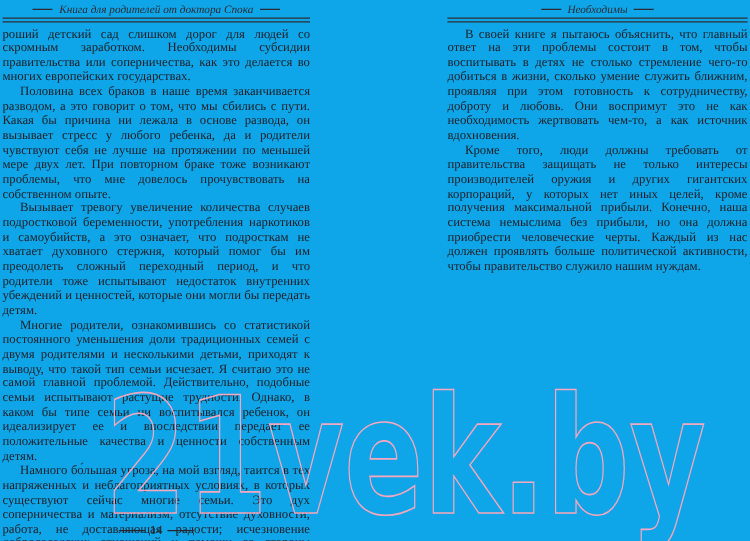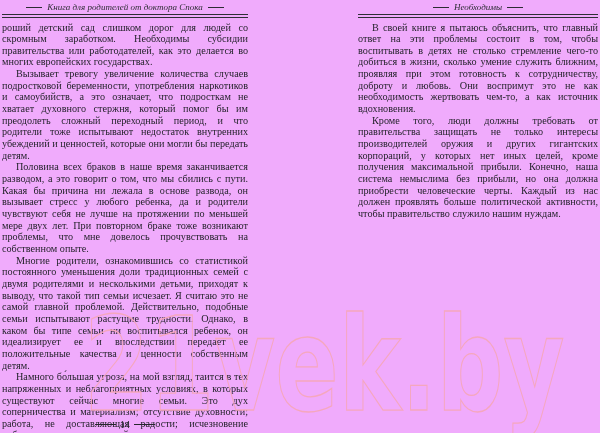--- a/index.html
+++ b/index.html
@@ -1,18 +1,18 @@
 <!DOCTYPE html>
 <html lang="ru"><head>
 <meta charset="utf-8">
 <style>
   html,body { margin:0; padding:0; background:#ffffff; }
   .spread {
     position:relative; width:600px; height:433px;
-    background:#f0abfc; overflow:hidden;
+    background:#0ea5e9; overflow:hidden;
     font-family:"Liberation Serif", serif;
   }
   .page { position:absolute; top:2px; height:429px; }
   .page-left  { left:2px;   width:246px; }
   .page-right { left:358px; width:240px; }
 
   .running-head {
     display:flex; align-items:center; justify-content:center; gap:5px;
     font-style:italic; font-size:9px; line-height:11px; color:#2c2c33;
     white-space:nowrap;
@@ -55,23 +55,23 @@
 <div class="spread">
 
   <section class="page page-left">
     <header class="running-head">
       <span class="head-dash"></span>
       <span>Книга для родителей от доктора Спока</span>
       <span class="head-dash"></span>
     </header>
     <div class="head-rule"></div>
     <div class="page-body">
-      <p class="noindent">роший детский сад слишком дорог для людей со скромным заработком. Необходимы субсидии правительства или работодателей, как это делается во многих европейских государствах.</p>
+      <p class="noindent">роший детский сад слишком дорог для людей со скромным заработком. Необходимы субсидии правительства или соперничества, как это делается во многих европейских государствах.</p>
+      <p>Половина всех браков в наше время заканчивается разводом, а это говорит о том, что мы сбились с пути. Какая бы причина ни лежала в основе развода, он вызывает стресс у любого ребенка, да и родители чувствуют себя не лучше на протяжении по меньшей мере двух лет. При повторном браке тоже возникают проблемы, что мне довелось прочувствовать на собственном опыте.</p>
       <p>Вызывает тревогу увеличение количества случаев подростковой беременности, употребления наркотиков и самоубийств, а это означает, что подросткам не хватает духовного стержня, который помог бы им преодолеть сложный переходный период, и что родители тоже испытывают недостаток внутренних убеждений и ценностей, которые они могли бы передать детям.</p>
-      <p>Половина всех браков в наше время заканчивается разводом, а это говорит о том, что мы сбились с пути. Какая бы причина ни лежала в основе развода, он вызывает стресс у любого ребенка, да и родители чувствуют себя не лучше на протяжении по меньшей мере двух лет. При повторном браке тоже возникают проблемы, что мне довелось прочувствовать на собственном опыте.</p>
       <p>Многие родители, ознакомившись со статистикой постоянного уменьшения доли традиционных семей с двумя родителями и несколькими детьми, приходят к выводу, что такой тип семьи исчезает. Я считаю это не самой главной проблемой. Действительно, подобные семьи испытывают растущие трудности. Однако, в каком бы типе семьи ни воспитывался ребенок, он идеализирует ее и впоследствии передает ее положительные качества и ценности собственным детям.</p>
       <p>Намного бо́льшая угроза, на мой взгляд, таится в тех напряженных и неблагоприятных условиях, в которых существуют сейчас многие семьи. Это дух соперничества и материализм; отсутствие духовности; работа, не доставляющая радости; исчезновение добрососедских отношений и помощи со стороны родственников.</p>
     </div>
     <footer class="folio">
       <span class="folio-dash"></span>
       <span>14</span>
       <span class="folio-dash"></span>
     </footer>
   </section>
 

